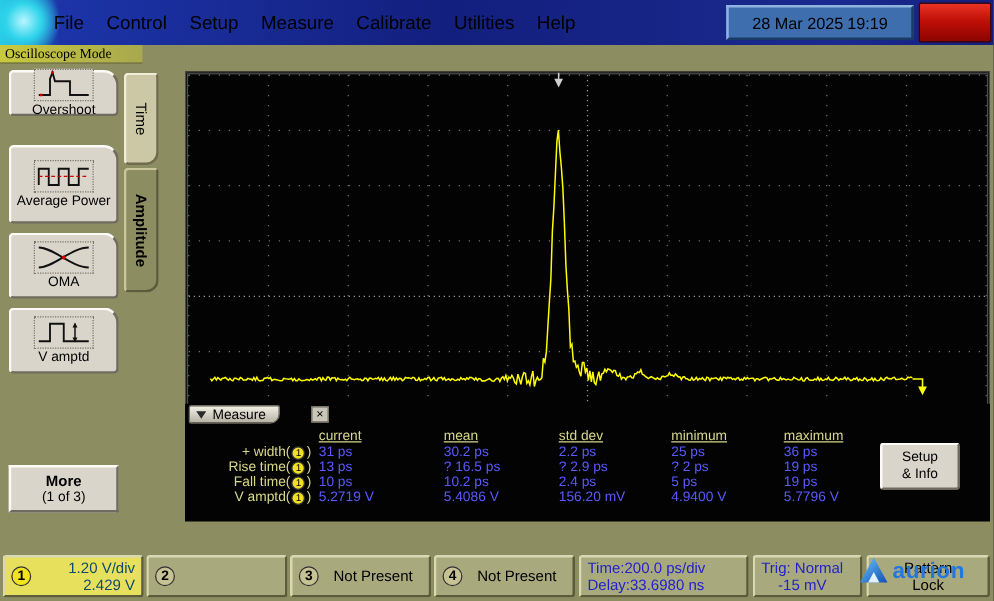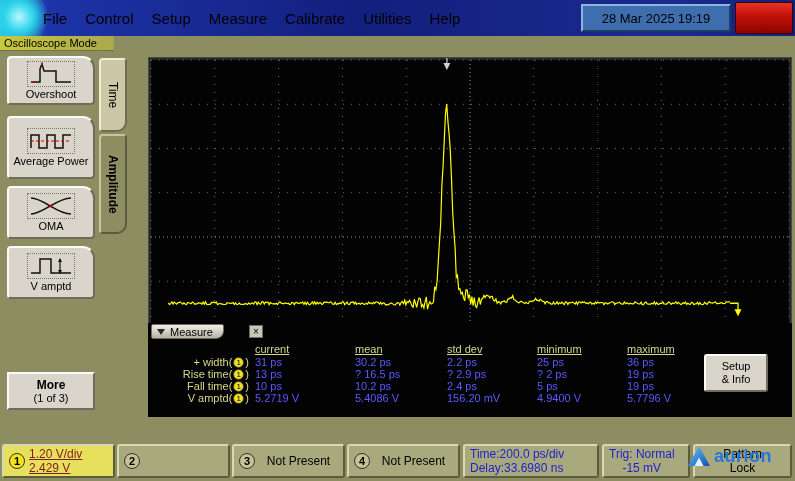--- a/index.html
+++ b/index.html
@@ -18,21 +18,21 @@
   #datetime{position:absolute;right:64px;top:4px;width:150px;height:28px;background:#3f6eae;
     border-top:2px solid #8fb4e0;border-left:2px solid #8fb4e0;border-bottom:2px solid #1c3a66;border-right:2px solid #1c3a66;
     color:#000;font-size:13px;display:flex;align-items:center;justify-content:center;gap:3px;}
   #power{position:absolute;right:2px;top:2px;width:58px;height:32px;
     background:linear-gradient(180deg,#e83424 0%,#c01008 45%,#8c0400 100%);
     border:1px solid #3c0000;border-radius:2px;}
 
   
   #modeLabel{position:absolute;left:0;top:36px;width:114px;height:15px;
     background:linear-gradient(90deg,#c9c93e,#a8a84e);color:#000;font-size:11px;
-    display:flex;align-items:center;padding-left:4px;border-bottom:1px solid #73733e;}
+    display:flex;align-items:center;padding-left:4px;border-bottom:1px solid #73733e;font-family:Liberation Serif, serif;}
 
   
   .side-btn{position:absolute;left:7px;width:88px;background:#d9d5ca;
     border-top:2px solid #fbfaf6;border-left:2px solid #fbfaf6;border-bottom:2px solid #6f6b5f;border-right:2px solid #6f6b5f;
     border-radius:4px 12px 4px 4px;display:flex;flex-direction:column;align-items:center;justify-content:center;
     padding:2px;gap:1px;}
   .side-btn .icon{width:48px;height:26px;border:1px dotted #7a766a;display:flex;align-items:center;justify-content:center;background:#d9d5ca;}
   .side-label{font-size:11px;color:#000;text-align:center;line-height:12px;}
   #moreBtn{position:absolute;left:7px;top:372px;width:88px;height:38px;background:#d9d5ca;
     border-top:2px solid #fbfaf6;border-left:2px solid #fbfaf6;border-bottom:2px solid #6f6b5f;border-right:2px solid #6f6b5f;
@@ -76,21 +76,21 @@
     font-size:11px;color:#000;font-family:"Liberation Sans",sans-serif;line-height:13px;}
 
   
   .sb-btn{position:absolute;top:444px;height:34px;background:#a9a97e;
     border-top:2px solid #d8d8b2;border-left:2px solid #d8d8b2;border-bottom:2px solid #5c5c3c;border-right:2px solid #5c5c3c;
     border-radius:3px;display:flex;align-items:center;padding:2px 5px;gap:4px;}
   .sb-btn.active{background:#e6e05c;}
   .chan-circle{width:16px;height:16px;border-radius:50%;border:1px solid #333;display:flex;align-items:center;
     justify-content:center;font-size:11px;font-weight:bold;color:#000;background:#c6c294;flex:none;}
   .chan-circle.c1{background:#f2e41c;}
-  .ch-text{flex:1;color:#7f1d1d;font-size:12px;line-height:14px;white-space:nowrap;text-decoration:underline;}
+  .ch-text{flex:1;text-align:right;color:#0c4a6e;font-size:12px;line-height:14px;white-space:nowrap;}
   .np-text{flex:1;text-align:center;color:#000;font-size:12px;}
   .info-text{color:#2222cc;font-size:12px;line-height:14px;white-space:nowrap;}
   .info-text .c{text-align:center;}
 
   
   #watermark{position:absolute;right:3px;bottom:2px;width:106px;height:46px;display:flex;align-items:center;
     justify-content:flex-start;gap:2px;z-index:10;pointer-events:none;}
   #watermark .wm-text{color:#2377dd;font-size:18px;font-weight:bold;letter-spacing:.5px;}
 </style>
 </head>
@@ -109,21 +109,21 @@
     <span class="menu-item">Help</span>
     <div id="datetime">
       <span>28 Mar 2025</span>
       <span>19:19</span>
     </div>
     <div id="power"></div>
   </div>
 
   <div id="modeLabel">Oscilloscope Mode</div>
 
-  <div class="side-btn" style="top:56px;height:49px">
+  <div class="side-btn" style="top:56px;height:37px">
     <span class="icon">
       <svg width="44" height="24" viewBox="0 0 44 24">
         <path d="M2 20 H11 L11 7 L13 2 L15 9 H27 V20 H42" fill="none" stroke="#111" stroke-width="1.5"></path>
         <rect x="12" y="1" width="2" height="2" fill="#c00"></rect>
           <rect x="3" y="19" width="2" height="2" fill="#c00"></rect>
       </svg>
     </span>
     <span class="side-label">Overshoot</span>
   </div>
 

